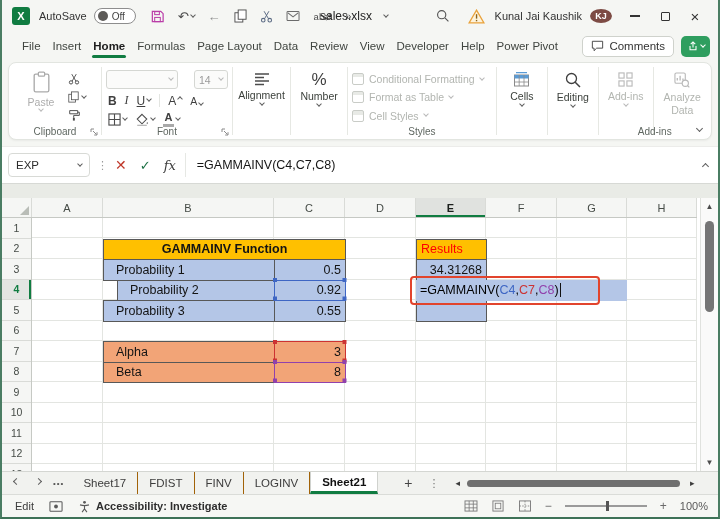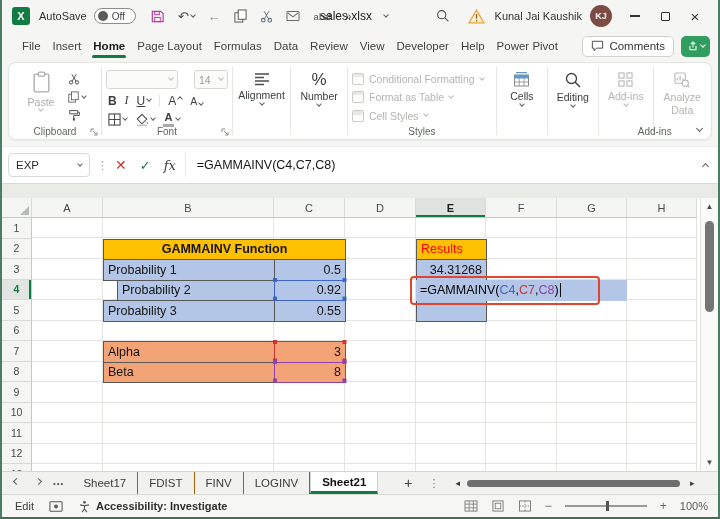--- a/index.html
+++ b/index.html
@@ -21,21 +21,21 @@
 .toggle{margin-left:7px;width:42px;height:16px;border:1px solid #8d8d8d;border-radius:9px;background:#fff;display:flex;align-items:center;padding:0 3px;gap:4px}
 .knob{width:10px;height:10px;border-radius:50%;background:#5d5b58}
 .toggle-text{font-size:10px;color:#444}
 .qat{display:flex;align-items:center;gap:13px;margin-left:14px}
 .qat-btn{display:flex;align-items:center;gap:2px;font-size:13px;color:#4c4c4c;cursor:default}
 .qat-btn.dim{color:#8f8f8f}
 .abgl{font-size:9.5px;color:#4c4c4c;letter-spacing:0}
 .title-center{position:absolute;left:352px;transform:translateX(-50%);display:flex;align-items:center;gap:12px;font-size:12px;color:#222}
 .title-right{position:absolute;right:8px;display:flex;align-items:center}
 .uname{font-size:11px;color:#333;margin:0 8px 0 10px;white-space:nowrap}
-.avatar{width:22px;height:22px;border-radius:50%;background:#7D4B44;color:#fff;font-size:9px;font-weight:bold;display:flex;align-items:center;justify-content:center}
+.avatar{width:22px;height:14px;border-radius:50%;background:#7D4B44;color:#fff;font-size:9px;font-weight:bold;display:flex;align-items:center;justify-content:center}
 .winbtn{width:30px;display:flex;justify-content:center;align-items:center;height:30px;color:#333}
 .minbar{width:10px;height:1.5px;background:#333;display:block}
 .maxbox{width:9px;height:9px;border:1.3px solid #333;border-radius:1px;display:block}
 .closex{font-size:15px;line-height:1;color:#333}
 
 .menubar{height:28px;display:flex;align-items:center;padding-left:14px;flex:0 0 auto;position:relative}
 .menu-tabs{display:flex;align-items:center;height:100%}
 .mtab{padding:0 6px;font-size:11.5px;color:#404540;height:100%;display:flex;align-items:center;position:relative;white-space:nowrap}
 .mtab.active{font-weight:bold;color:#1d1d1d}
 .mtab.active .tab-underline{position:absolute;left:5px;right:5px;bottom:2px;height:3px;background:#107C41;border-radius:2px}
@@ -86,21 +86,21 @@
 .corner::after{content:"";position:absolute;right:2px;bottom:2px;border-left:9px solid transparent;border-bottom:9px solid #b9bdb7}
 .colh{height:100%;border-right:1px solid #d9dbd7;font-size:11px;color:#454b46;display:flex;align-items:center;justify-content:center}
 .colh.sel{background:#e0e2df;box-shadow:inset 0 -2px 0 #107C41;color:#1b1f1c;font-weight:bold}
 .grid-body{display:flex;height:253px}
 .row-headers{width:30px;border-right:1px solid #c6c9c4;background:#f5f6f4;overflow:hidden}
 .rowh{height:20.5px;border-bottom:1px solid #d9dbd7;font-size:10.5px;color:#454b46;display:flex;align-items:center;justify-content:center}
 .rowh.sel{background:#e3e5e2;box-shadow:inset -2px 0 0 #107C41;color:#107C41;font-weight:bold}
 .cells-viewport{width:665px;position:relative;overflow:hidden;background:repeating-linear-gradient(to bottom,#fff 0,#fff 19.5px,#e3e5e1 19.5px,#e3e5e1 20.5px)}
 .vline{position:absolute;top:0;bottom:0;width:1px;background:#e3e5e1}
 .tc{position:absolute;border:1px solid #585858;font-size:12.5px;color:#141414;display:flex;align-items:center;height:21.5px;z-index:2;line-height:1}
-.tc.lbl{padding-left:4px}
+.tc.lbl{padding-left:12px}
 .tc.val{justify-content:flex-end;padding-right:4px}
 .gold{background:#FFC000}
 .bluef{background:#B4C6E7}
 .orangef{background:#F2A477}
 .title-cell{font-weight:bold;justify-content:center;font-size:12.5px}
 .results-cell{color:#FF0000;padding-left:4px}
 .e4-overlay{position:absolute;left:384px;top:61.5px;width:211px;height:21.5px;background:#B4C6E7;z-index:3;display:flex;align-items:center;padding-left:4px;font-size:12.5px}
 .caret{width:1px;height:14px;background:#111;display:inline-block;margin-left:1px}
 .redbox{position:absolute;left:378px;top:58px;width:190px;height:28.5px;border:2px solid #E2442D;border-radius:4px;z-index:5}
 .refbox{position:absolute;width:72px;height:21.5px;border:1.5px solid currentColor;z-index:4}
@@ -228,24 +228,24 @@
           <span>File</span>
         </div>
         <div class="mtab">
           <span>Insert</span>
         </div>
         <div class="mtab active">
           <span>Home</span>
           <i class="tab-underline"></i>
         </div>
         <div class="mtab">
+          <span>Formulas</span>
+        </div>
+        <div class="mtab">
           <span>Page Layout</span>
-        </div>
-        <div class="mtab">
-          <span>Formulas</span>
         </div>
         <div class="mtab">
           <span>Data</span>
         </div>
         <div class="mtab">
           <span>Review</span>
         </div>
         <div class="mtab">
           <span>View</span>
         </div>

